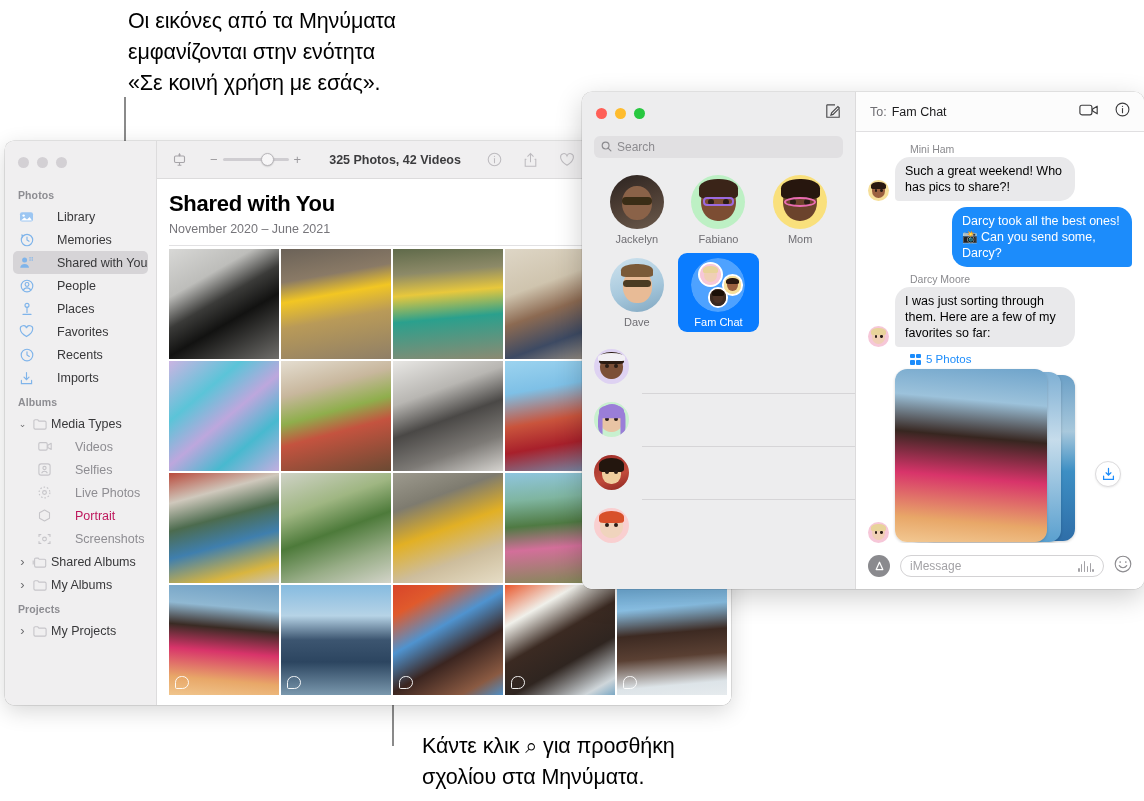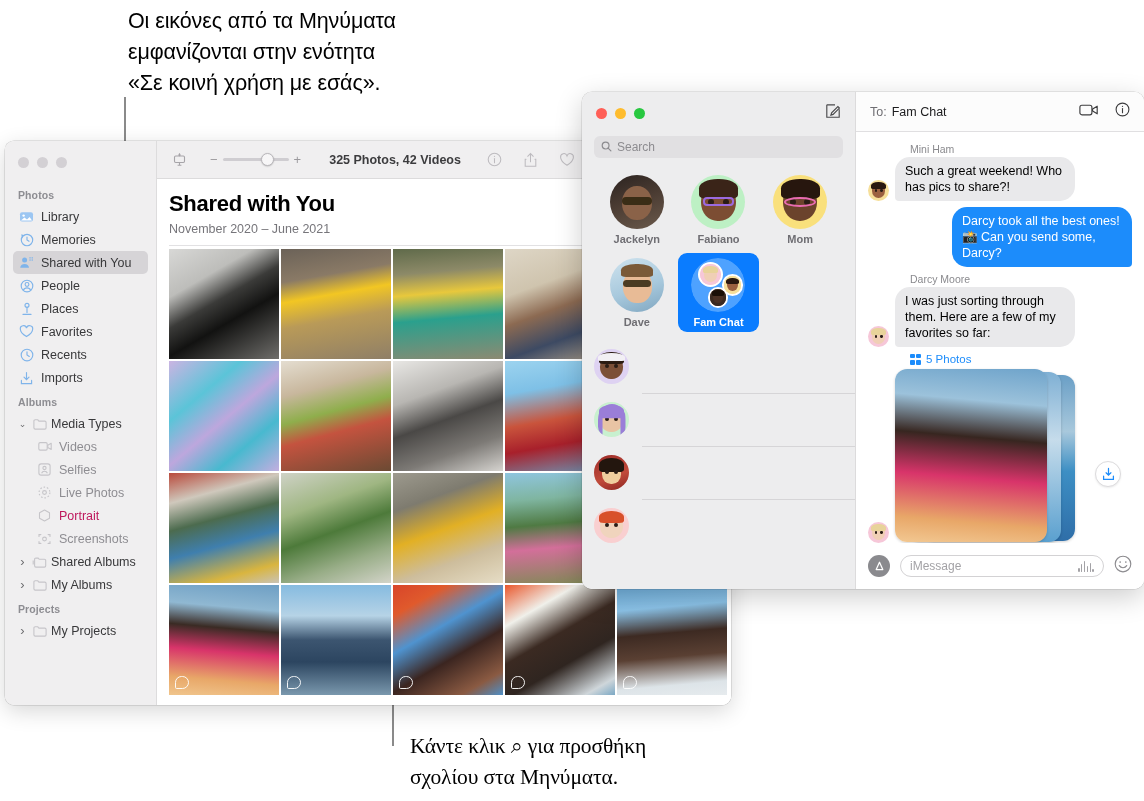--- a/index.html
+++ b/index.html
@@ -14,21 +14,21 @@
   
   .callout-text {
     position: absolute;
     color: #000;
     font-size: 21.5px;
     line-height: 31px;
     letter-spacing: -0.1px;
     white-space: pre-line;
   }
   #callout-top { left: 128px; top: 6px; }
-  #callout-bottom { left: 410px; top: 731px; font-family: Liberation Serif, serif; }
+  #callout-bottom { left: 422px; top: 731px; }
   .callout-line {
     position: absolute;
     background: #8a8a8a;
     width: 2px;
   }
   #callout-line-top { left: 124px; top: 97px; height: 160px; }
   #callout-line-bottom { left: 392px; top: 690px; height: 56px; }
 
   
   #photos-window {
@@ -57,21 +57,21 @@
   .tl.green { background: #28c840; }
 
   .sb-section {
     font-size: 10.5px; font-weight: bold; color: #8d8d92;
     padding: 7px 0 4px 13px; letter-spacing: 0.1px;
   }
   .sb-item {
     display: flex; align-items: center;
     height: 23px; margin: 0 8px; padding-left: 6px;
     border-radius: 5px; font-size: 12.5px; color: #38383a;
-    cursor: default; gap: 7px;
+    cursor: default; gap: 23px;
   }
   .sb-item.selected { background: #d6d4d7; }
   .sb-item.indent1 { padding-left: 24px; }
   .sb-icon { width: 15px; height: 15px; display: inline-flex; align-items: center; justify-content: center; flex-shrink: 0; }
   .sb-icon svg { display: block; }
   .sb-chev {
     width: 11px; flex-shrink: 0; font-size: 9px; color: #6d6d70;
     display: inline-flex; align-items: center; justify-content: center;
   }
   .sb-item.has-chev { padding-left: 4px; gap: 4px; }
@@ -138,21 +138,21 @@
   }
   #search-placeholder { font-size: 12px; color: #8d8c90; }
 
   #pinned-grid {
     display: grid; grid-template-columns: repeat(3, 1fr);
     padding: 12px 14px 4px 14px; row-gap: 4px;
   }
   .pin { display: flex; flex-direction: column; align-items: center; padding: 5px 0 4px 0; border-radius: 9px; }
   .pin.selected { background: #0a7cff; }
   .pin-av { width: 54px; height: 54px; border-radius: 50%; overflow: hidden; position: relative; }
-  .pin-label { font-size: 11px; color: #6f6e73; margin-top: 4px; font-weight: bold; }
+  .pin-label { font-size: 11px; color: #6f6e73; margin-top: 4px; }
   .pin.selected .pin-label { color: #fff; }
 
   .conv-list { flex: 1; padding: 4px 0 0 0; overflow: hidden; }
   .conv {
     display: flex; gap: 9px; padding: 9px 13px 9px 12px;
     position: relative;
   }
   .conv + .conv::before {
     content: ""; position: absolute; left: 60px; right: 0; top: 0;
     height: 0.5px; background: #d6d5d7;

